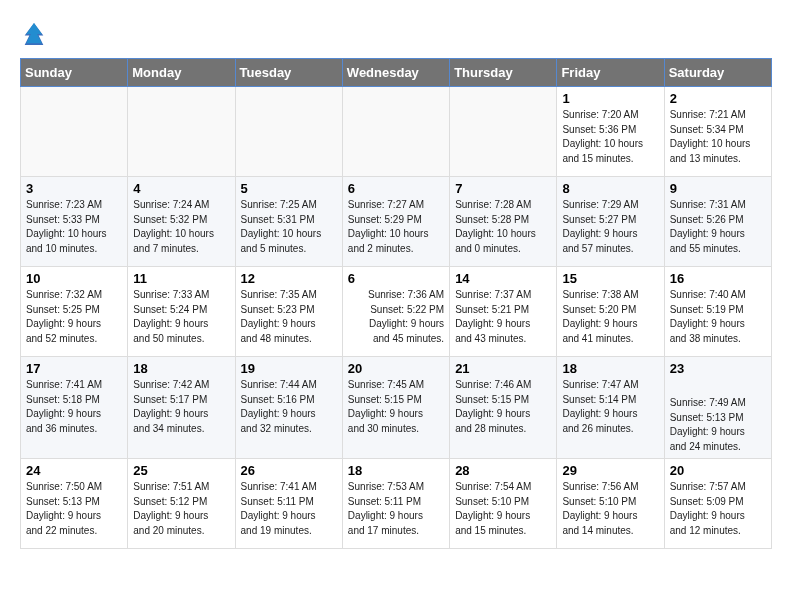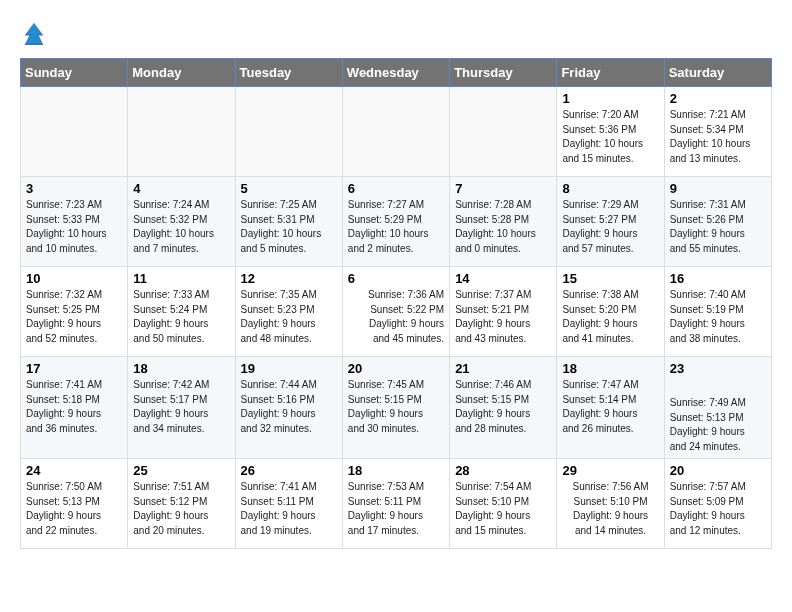--- a/index.html
+++ b/index.html
@@ -317,21 +317,21 @@
         </td>
         <td>
           <span class="day-num">28</span>
           <div class="day-info" style="white-space: pre-line;">Sunrise: 7:54 AM
 Sunset: 5:10 PM
 Daylight: 9 hours
 and 15 minutes.</div>
         </td>
         <td>
           <span class="day-num">29</span>
-          <div class="day-info" style="white-space: pre-line; text-align: center;">Sunrise: 7:56 AM
+          <div class="day-info" style="white-space: pre-line;">Sunrise: 7:56 AM
 Sunset: 5:10 PM
 Daylight: 9 hours
 and 14 minutes.</div>
         </td>
         <td>
           <span class="day-num">20</span>
           <div class="day-info" style="white-space: pre-line;">Sunrise: 7:57 AM
 Sunset: 5:09 PM
 Daylight: 9 hours
 and 12 minutes.</div>

